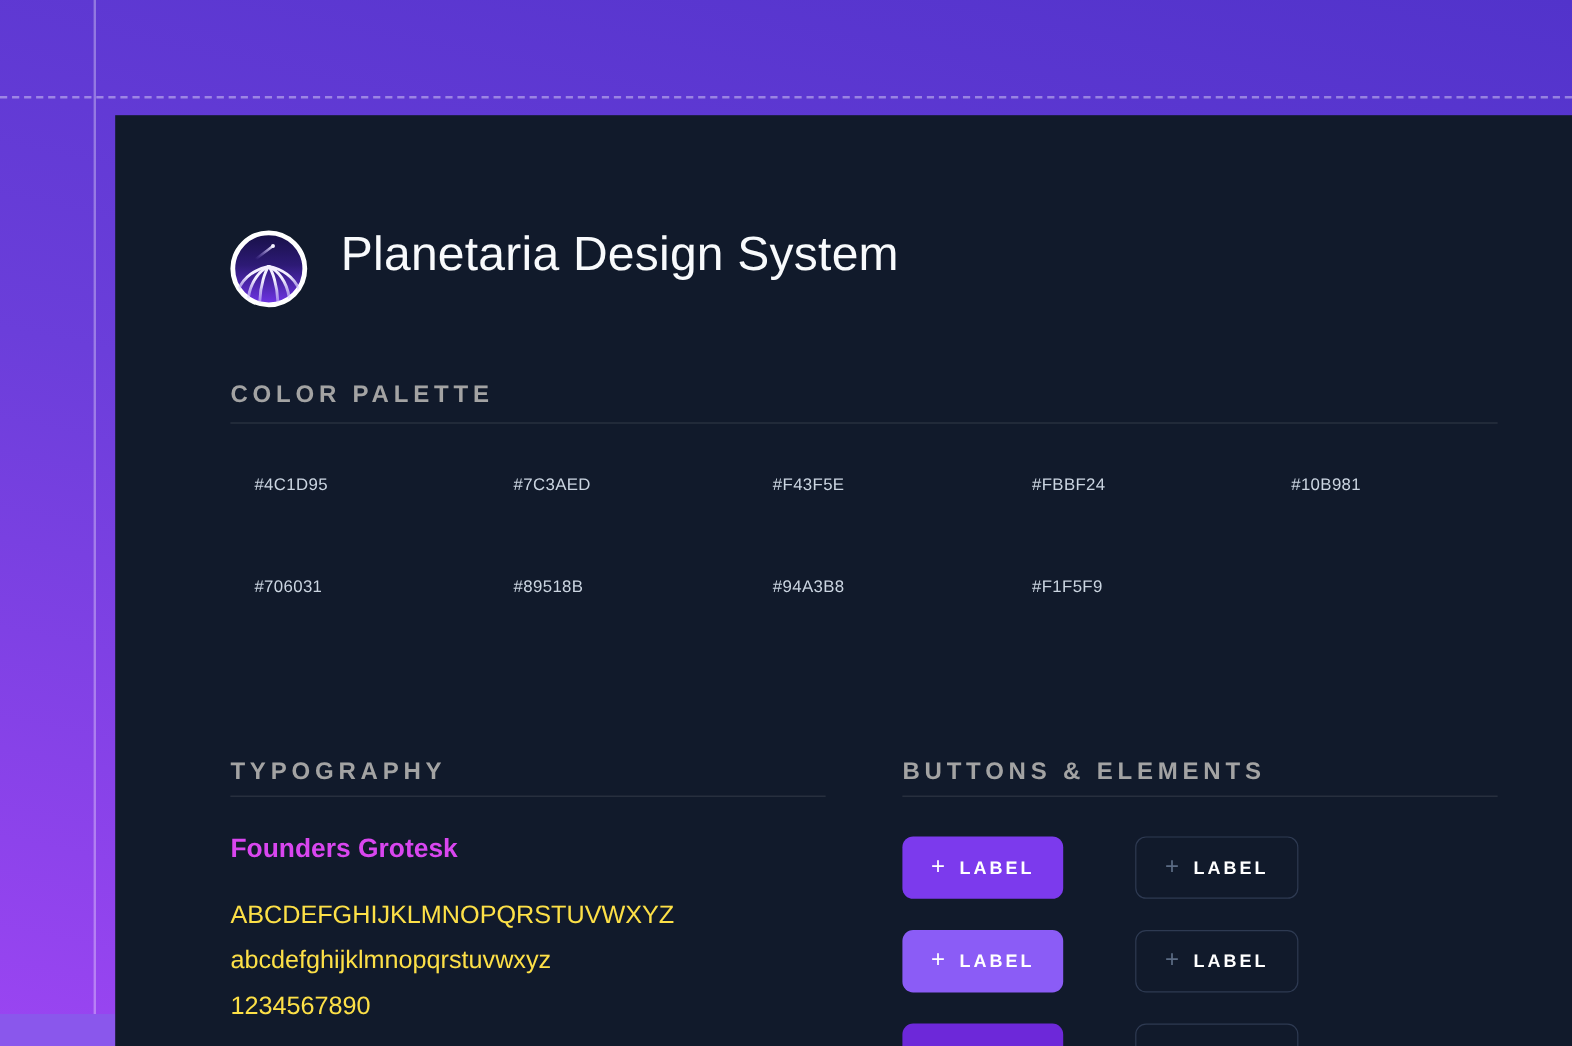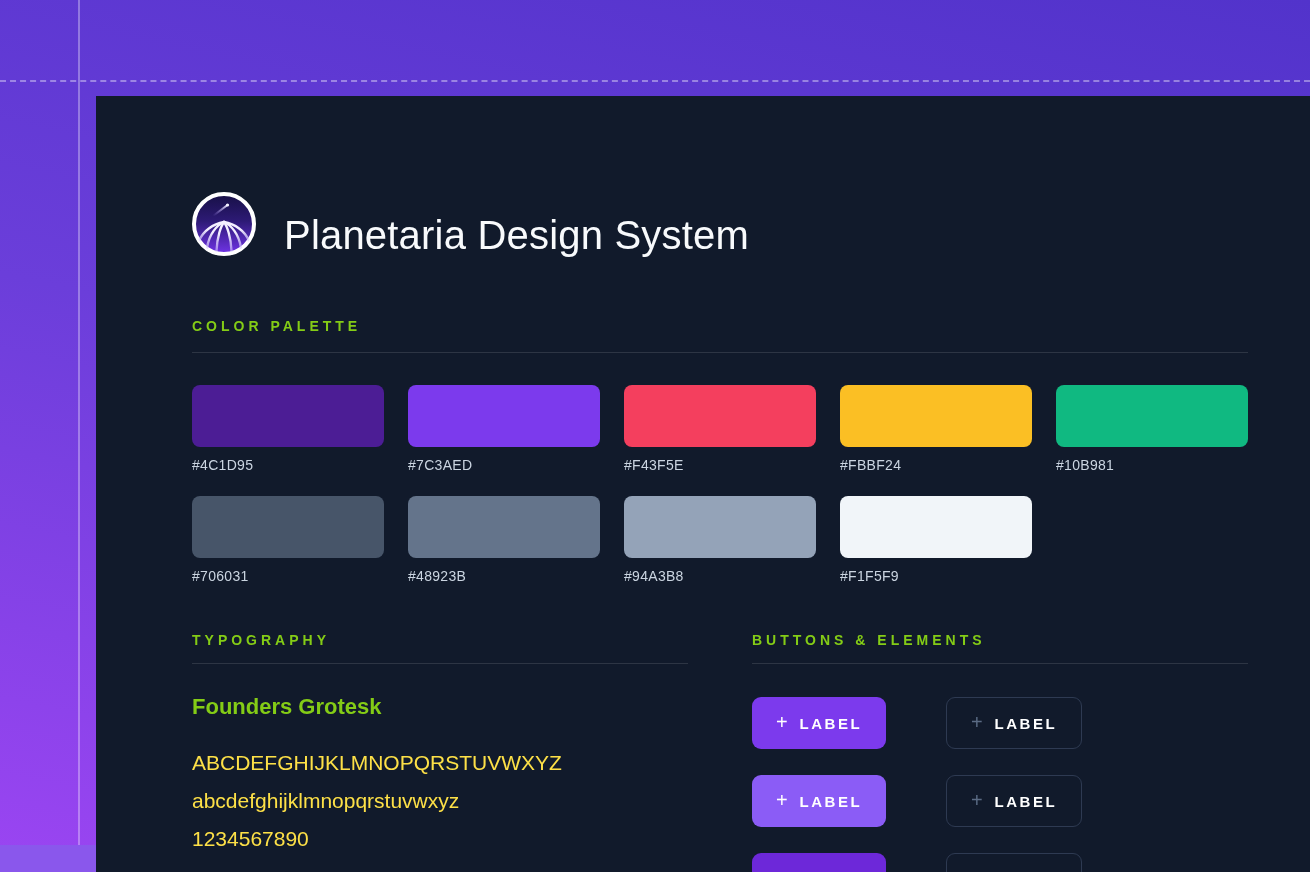--- a/index.html
+++ b/index.html
@@ -16,37 +16,37 @@
   .h-guide { position:absolute; top:80px; left:0; right:0; height:0;
              border-top:2px dashed rgba(255,255,255,0.38); }
   .bottom-band { position:absolute; left:0; bottom:0; width:96px; height:27px;
              background:#8a57ec; }
 
   
   .panel { position:absolute; left:96px; top:96px; right:0; bottom:0;
            background:#111a2b; overflow:hidden; }
 
   .brand { position:absolute; left:94px; top:94px; display:flex;
-           align-items:flex-end; gap:26px; }
+           align-items:flex-start; gap:26px; }
   .logo { width:68px; height:68px; display:block; }
   .title { font-size:40px; font-weight:400; letter-spacing:0.2px; color:#f8fafc; }
 
-  .sec-head { position:absolute; font-size:14px; font-weight:700;
-              letter-spacing:4px; color:#84cc16; }
+  .sec-head { position:absolute; font-size:20px; font-weight:700;
+              letter-spacing:4px; color:#a3a3a3; }
   .divider { position:absolute; height:1px; background:rgba(255,255,255,0.12); }
 
   .swatch-grid { position:absolute; left:96px; top:289px;
                  display:grid; grid-template-columns:repeat(5,192px);
                  column-gap:24px; row-gap:23px; }
-  .swatch-cell { display:flex; flex-direction:column; }
+  .swatch-cell { display:flex; flex-direction:row;gap:20px; }
   .swatch-chip { height:62px; border-radius:8px; }
   .swatch-hex  { margin-top:10px; font-size:14px; letter-spacing:0.3px; color:#cbd5e1; }
 
   .type-block { position:absolute; left:96px; top:598px; }
-  .font-name  { font-size:22px; font-weight:700; color:#84cc16; }
+  .font-name  { font-size:22px; font-weight:700; color:#d946ef; }
   .specimen   { margin-top:24px; font-size:21px; line-height:38px; color:#fde047; }
 
   .btn-grid { position:absolute; left:656px; top:601px;
               display:grid; grid-template-columns:134px 136px;
               grid-auto-rows:52px; column-gap:60px; row-gap:26px; }
   .btn { display:flex; align-items:center; justify-content:center; gap:12px;
          border-radius:9px; border:none; cursor:pointer;
          font-family:"Liberation Sans", sans-serif;
          font-size:15px; font-weight:700; letter-spacing:2.5px; color:#ffffff; }
   .btn .plus { font-size:20px; font-weight:400; letter-spacing:0;
@@ -124,21 +124,21 @@
     <div class="swatch-cell">
       <div class="swatch-chip" style="background: rgb(16, 185, 129);"></div>
       <div class="swatch-hex">#10B981</div>
     </div>
     <div class="swatch-cell">
       <div class="swatch-chip" style="background: rgb(71, 85, 105);"></div>
       <div class="swatch-hex">#706031</div>
     </div>
     <div class="swatch-cell">
       <div class="swatch-chip" style="background: rgb(100, 116, 139);"></div>
-      <div class="swatch-hex">#48923B</div>
+      <div class="swatch-hex">#89518B</div>
     </div>
     <div class="swatch-cell">
       <div class="swatch-chip" style="background: rgb(148, 163, 184);"></div>
       <div class="swatch-hex">#94A3B8</div>
     </div>
     <div class="swatch-cell">
       <div class="swatch-chip" style="background: rgb(241, 245, 249);"></div>
       <div class="swatch-hex">#F1F5F9</div>
     </div>
   </div>

